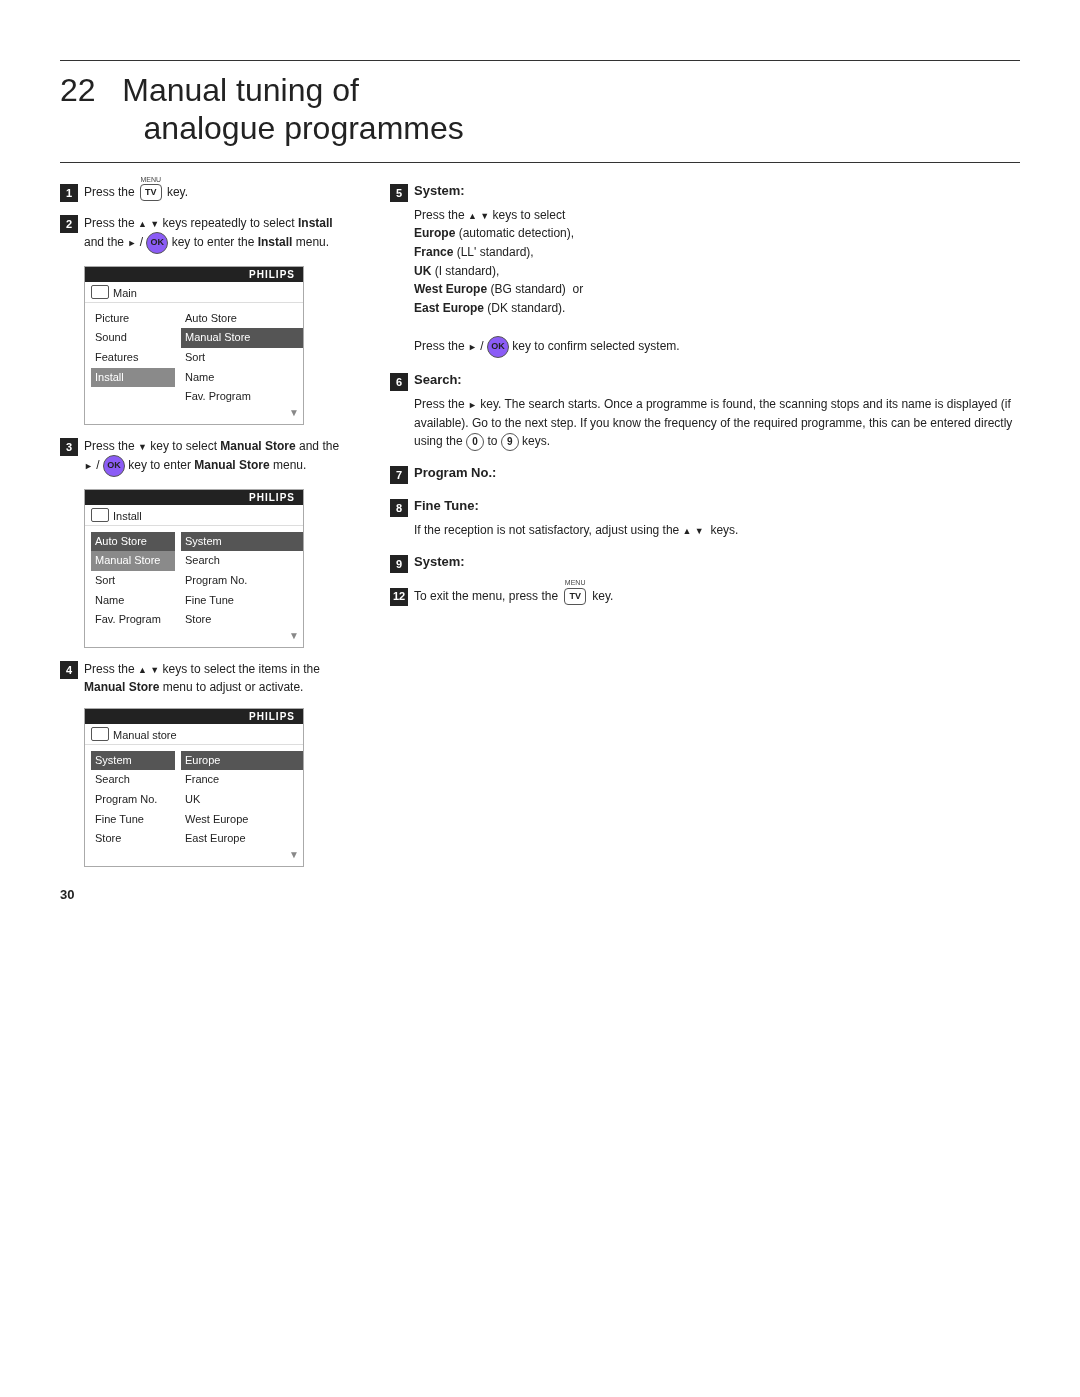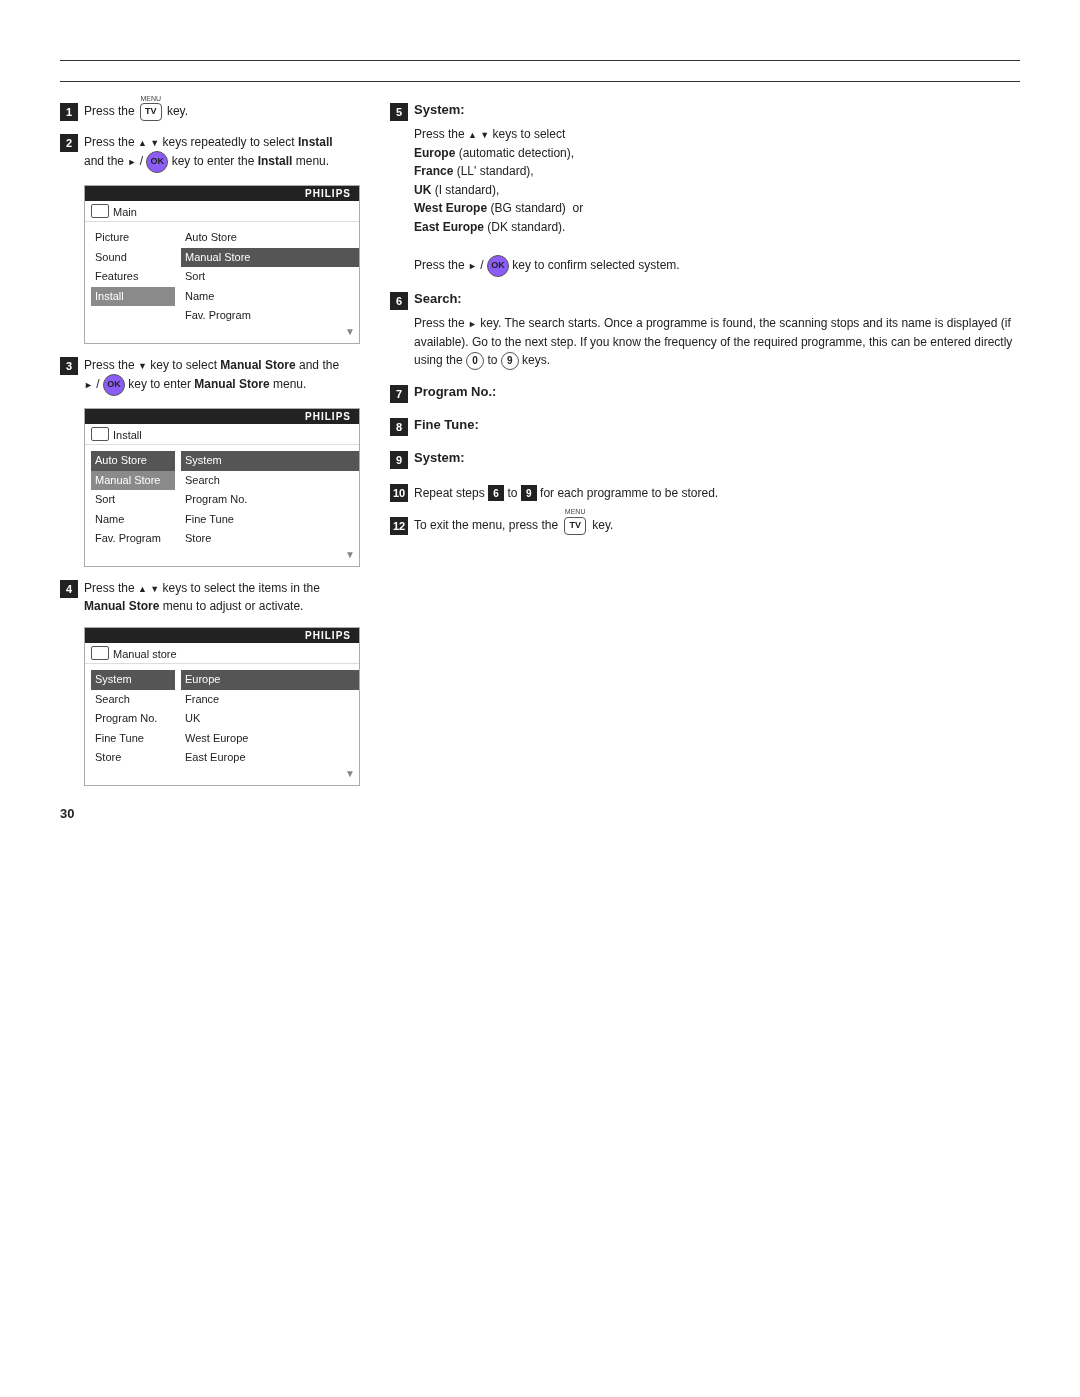--- a/index.html
+++ b/index.html
@@ -112,21 +112,21 @@
     }
     .arrow-up::before { content: '▲'; font-size: 9px; }
     .arrow-down::before { content: '▼'; font-size: 9px; }
     .arrow-right::before { content: '►'; font-size: 9px; }
     .arrow-left::before { content: '◄'; font-size: 9px; }
     
     .menu-screenshot {
       border: 1px solid #aaa;
       background: #fff;
       margin: 8px 0 12px 24px;
-      width: 276px;
+      width: 220px;
       font-size: 11px;
     }
     .menu-header {
       background: #222;
       color: #fff;
       text-align: right;
       padding: 2px 8px;
       font-size: 10px;
       font-weight: bold;
       letter-spacing: 1px;
@@ -231,20 +231,28 @@
       font-weight: bold;
     }
   </style>
 </head>
 <body>
 
 <div class="page">
 
   <div class="top-rule"></div>
 
+  <div>
+    <div class="chapter-title">
+      <span style="display:inline;font-size:32px;font-weight:300;">22</span>
+      <span style="display:inline;">&nbsp;</span>
+      <span style="display:inline;">Manual tuning of</span><br>
+      &nbsp;&nbsp;&nbsp;&nbsp;<span style="display:inline;padding-left:48px;">analogue programmes</span>
+    </div>
+  </div>
 
   <div class="bottom-rule"></div>
 
   <div class="content">
 
     <div class="left-col">
 
 
       <div class="step-block">
         <div class="step-row">
@@ -395,35 +403,32 @@
           <div class="step-num">7</div>
           <div class="section-title">Program No.:</div>
         </div>
       </div>
 
       <div class="section-block">
         <div class="section-header">
           <div class="step-num">8</div>
           <div class="section-title">Fine Tune:</div>
         </div>
+        <div class="section-body">
+          If the reception is not satisfactory, adjust using the <span class="arrow-up"></span> <span class="arrow-down"></span>&nbsp; keys.
+        </div>
       </div>
 
       <div class="section-block">
         <div class="section-header">
           <div class="step-num">9</div>
           <div class="section-title">System:</div>
         </div>
       </div>
 
-      <div class="section-block">
-        <div style="display:flex;align-items:center;gap:6px;font-size:12px;line-height:1.5;">
-          <div class="step-num">10</div>
-          <span>Repeat steps <span class="step-inline-num">6</span> to <span class="step-inline-num">9</span> for each programme to be stored.</span>
-        </div>
-      </div>
 
 
       <div class="section-block">
         <div style="display:flex;align-items:center;gap:6px;font-size:12px;line-height:1.5;">
           <div class="step-num">12</div>
           <span>To exit the menu, press the <span style="position:relative;display:inline-block;margin:0 3px;">
             <span style="font-size:7px;position:absolute;top:-9px;left:50%;transform:translateX(-50%);color:#444;white-space:nowrap;">MENU</span>
             <span class="key-tv">TV</span>
           </span> key.</span>
         </div>

